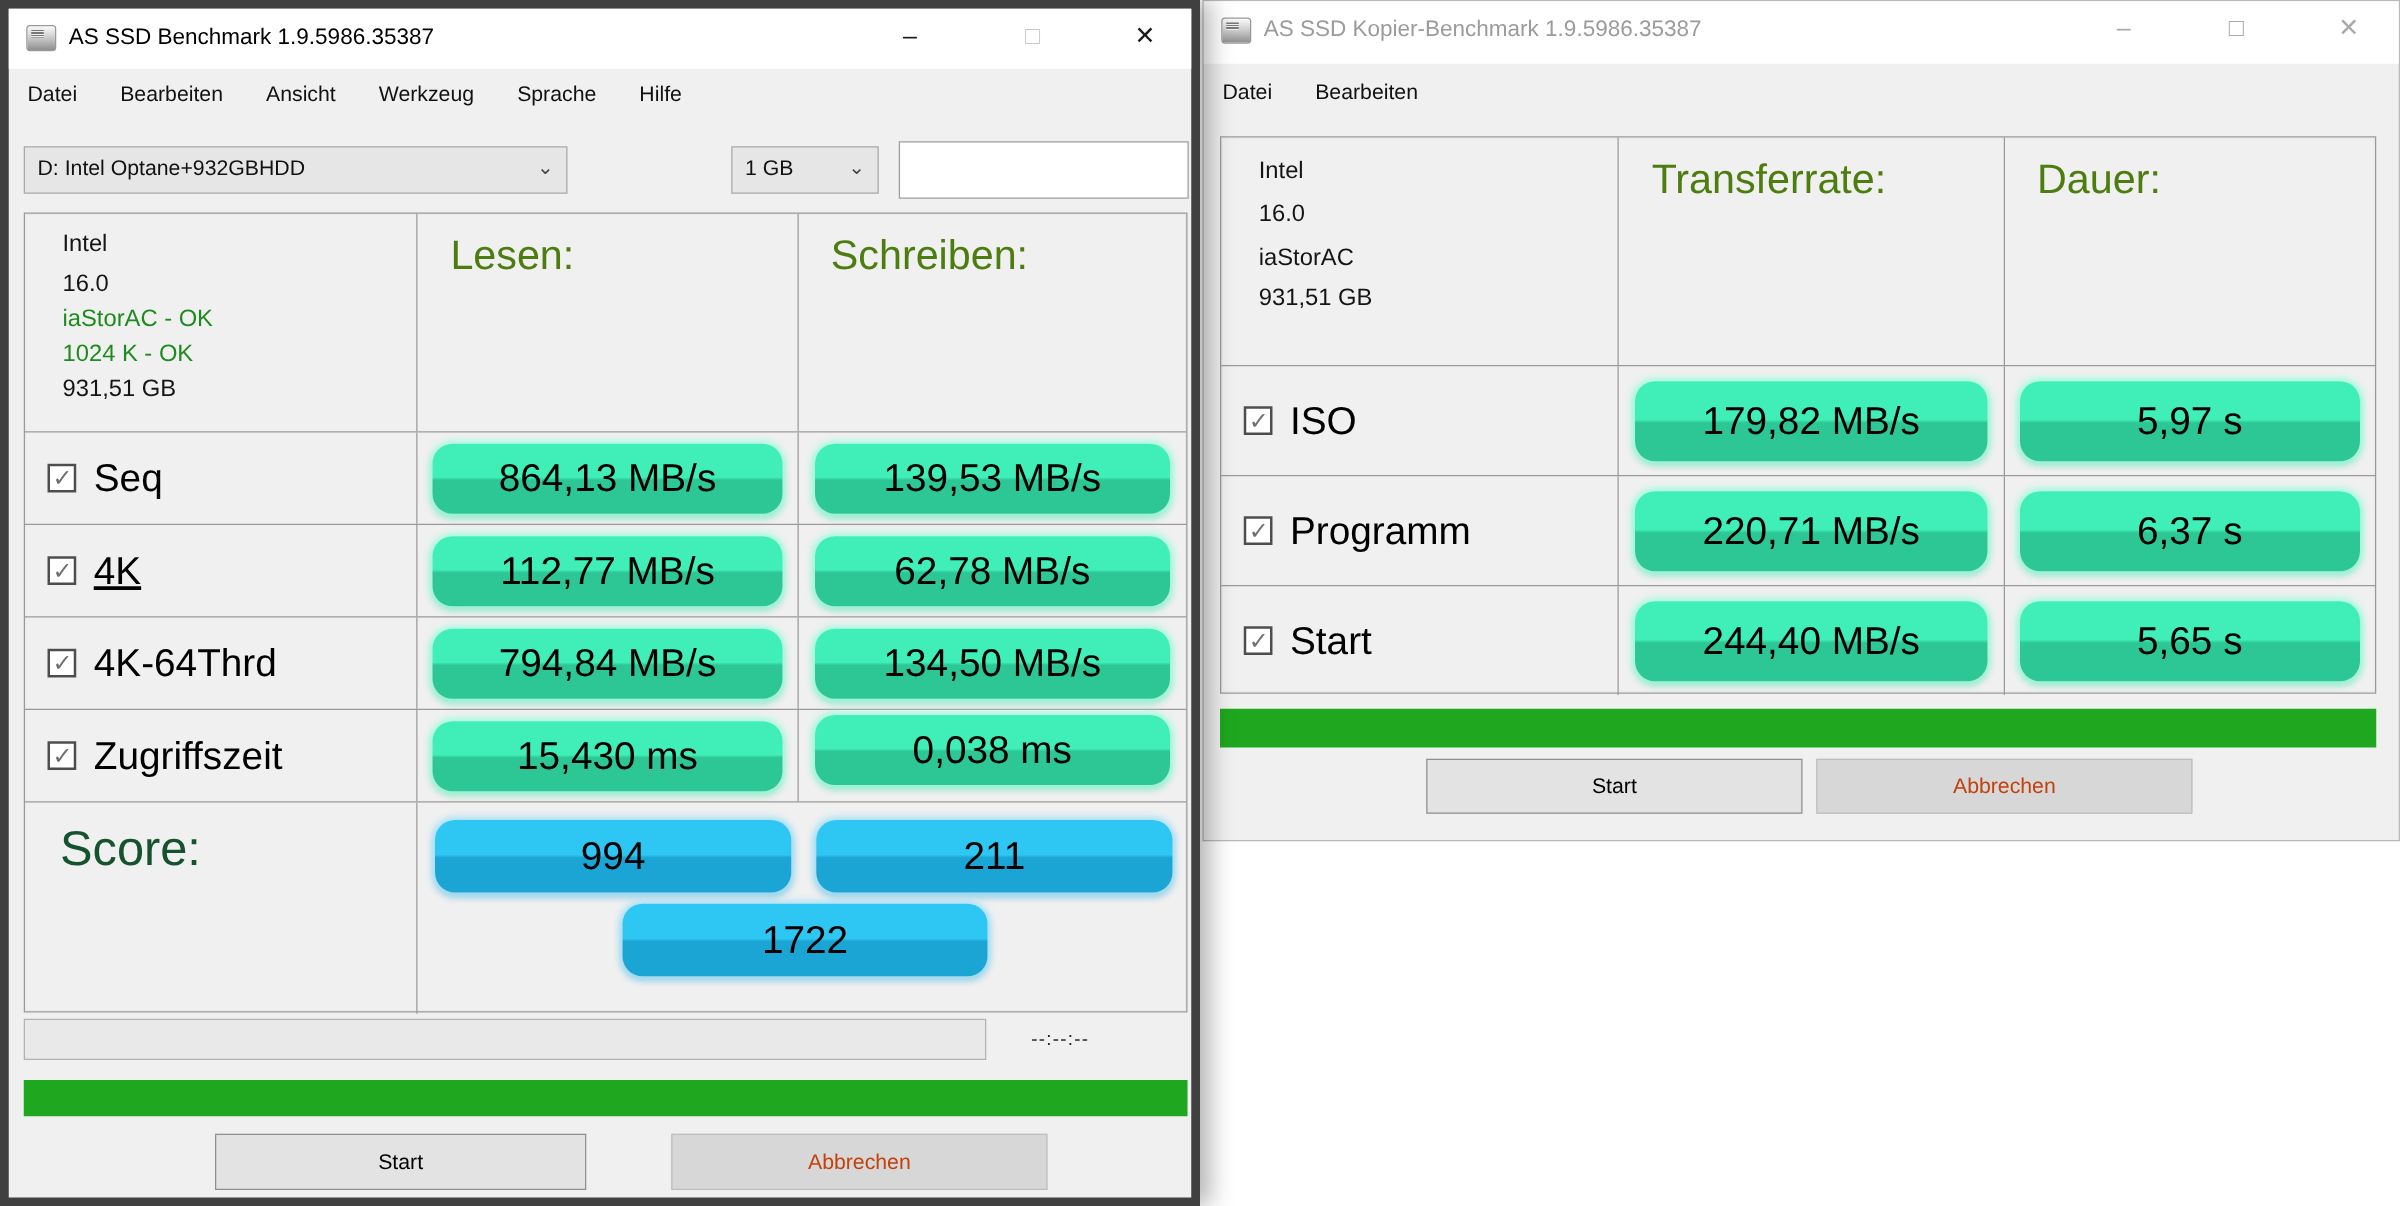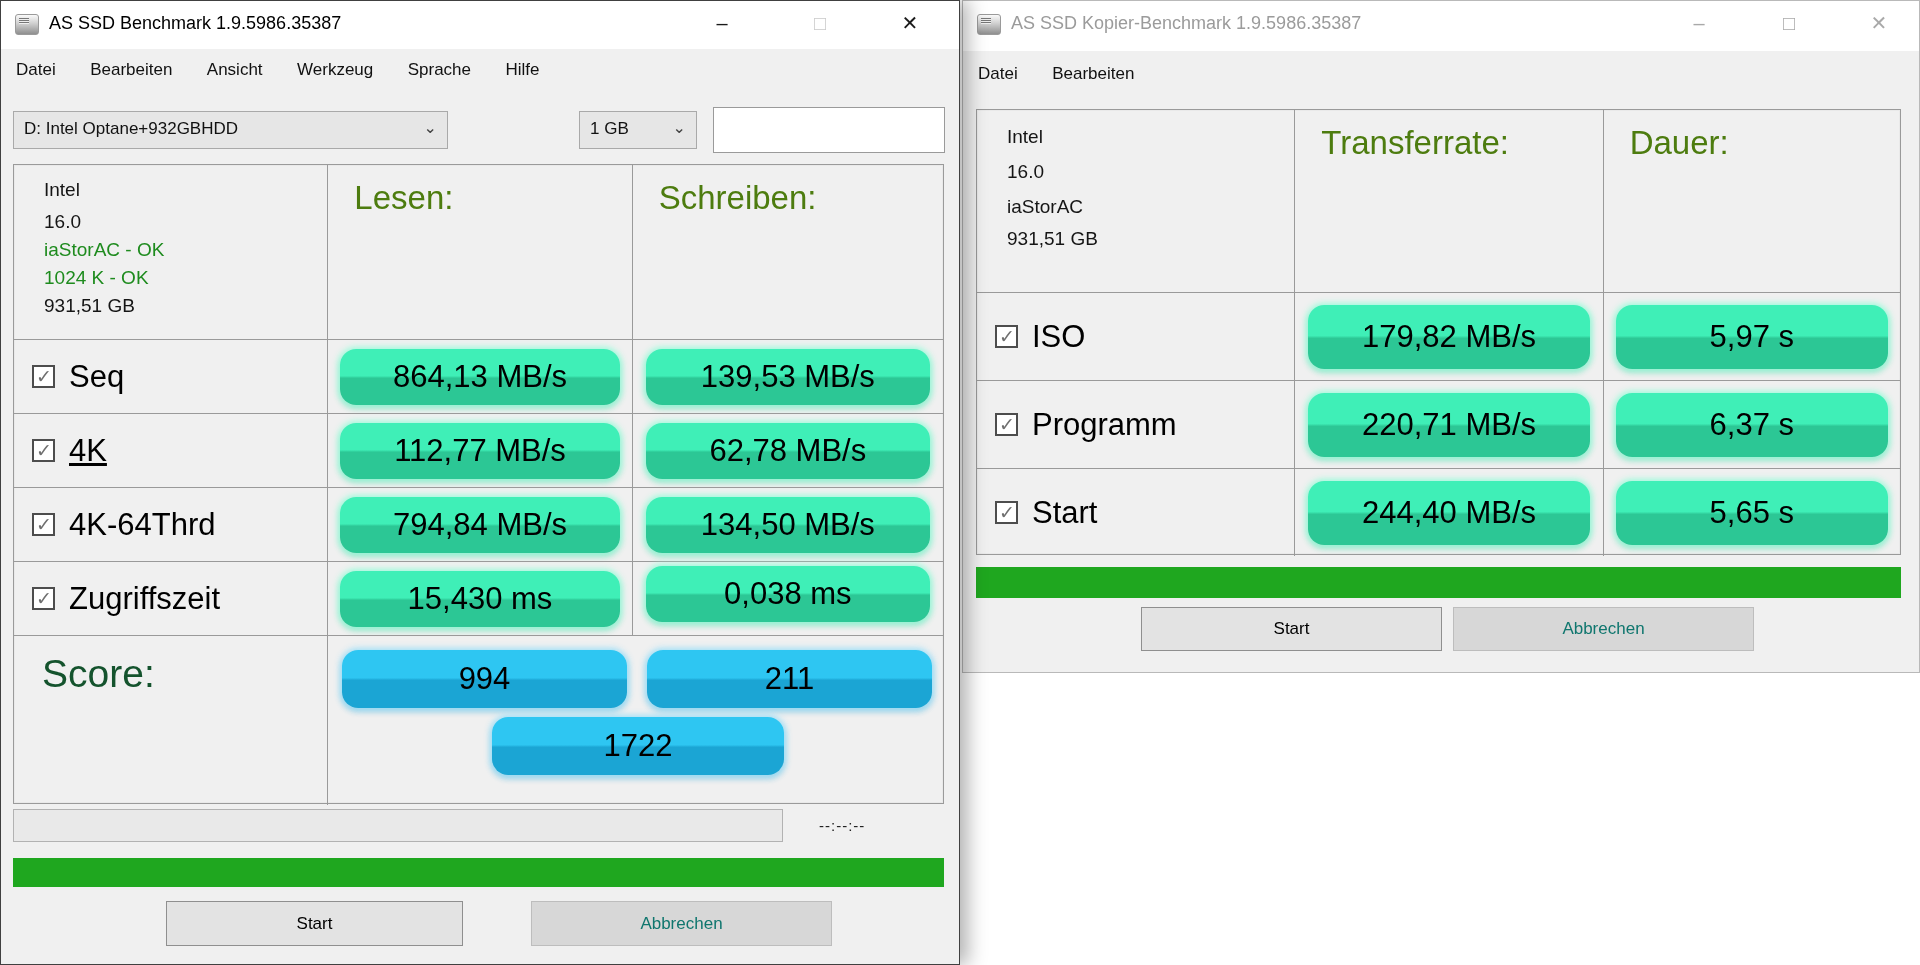--- a/index.html
+++ b/index.html
@@ -1,21 +1,21 @@
 <!DOCTYPE html>
 <html><head>
 <meta charset="utf-8">
 <style>
   * { margin:0; padding:0; box-sizing:border-box; }
   html,body { background:#ffffff; font-family:"Liberation Sans", sans-serif; }
   .stage { position:relative; width:1920px; height:965px; overflow:hidden; background:#fff; }
 
   
   .window { position:absolute; background:#f0f0f0; }
-  .window.active { border:1px solid #404040; box-shadow:8px 0 18px rgba(0,0,0,.30); z-index:2; }
+  .window.active { border:7px solid #404040; box-shadow:8px 0 18px rgba(0,0,0,.30); z-index:2; }
   .window.inactive { border:1px solid #b9b9b9; z-index:1; }
   .titlebar { position:absolute; left:0; top:0; right:0; height:48px; background:#ffffff; }
   .app-icon { position:absolute; left:14px; top:13px; width:24px; height:21px; border-radius:3px;
               background:linear-gradient(180deg,#fafafa 0%,#cfcfcf 45%,#8f8f8f 100%);
               border:1px solid #9a9a9a; }
   .app-icon::after { content:""; position:absolute; left:3px; top:3px; width:10px; height:6px;
               background:repeating-linear-gradient(180deg,#777 0 1px,#eee 1px 2px); }
   .tb-title { position:absolute; left:48px; top:12px; font-size:18px; color:#000; white-space:nowrap; }
   .inactive .tb-title { color:#9b9b9b; }
   .cap { position:absolute; top:0; width:46px; height:44px; text-align:center; line-height:44px;
@@ -53,21 +53,21 @@
   .pill.blue  { background:linear-gradient(180deg,#2EC6F2 0%,#2EC6F2 48%,#1BA5D4 52%,#1BA5D4 100%);
           box-shadow:0 0 6px 2px rgba(160,225,250,.9), 0 3px 6px rgba(30,150,200,.45); }
   .score-label { position:absolute; left:28px; top:16px; font-size:39px; color:#14532d; }
 
   
   .bar-empty { position:absolute; background:#e9e9e9; border:1px solid #b2b2b2; }
   .bar-green { position:absolute; background:#1FA71F; }
   .eta { position:absolute; font-size:15px; color:#222; letter-spacing:1px; }
   .btn { position:absolute; text-align:center; font-size:17px; }
   .btn.enabled { background:#e3e3e3; border:1px solid #8f8f8f; color:#000; }
-  .btn.disabled { background:#d7d7d7; border:1px solid #bdbdbd; color:#0f766e; }
+  .btn.disabled { background:#d7d7d7; border:1px solid #bdbdbd; color:#c2410c; }
 </style>
 </head>
 <body>
 
 <div class="stage">
 
   <section class="window active" style="left:0; top:0; width:960px; height:965px;">
 
     <div class="titlebar">
       <span class="app-icon"></span>

